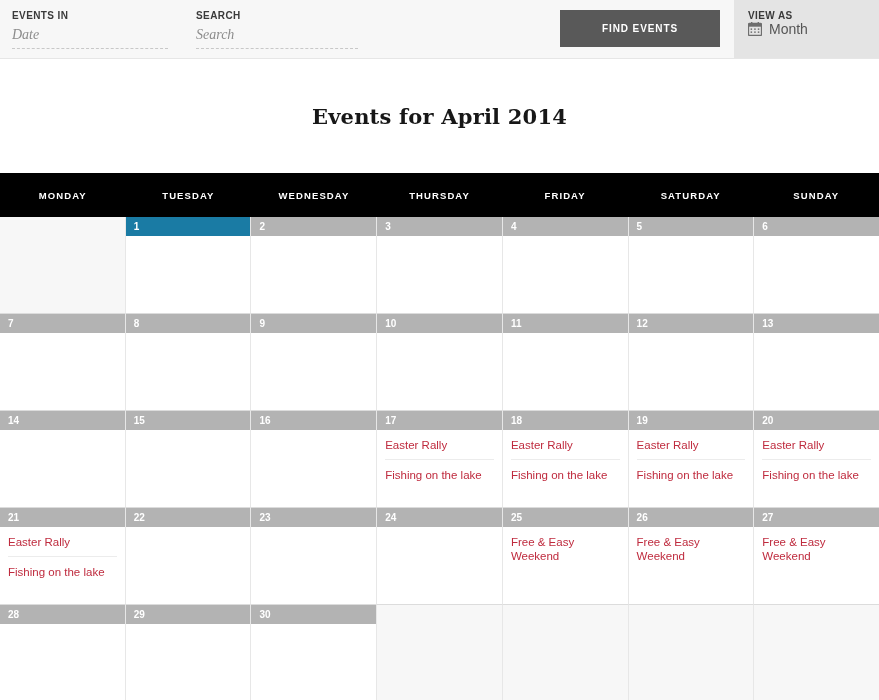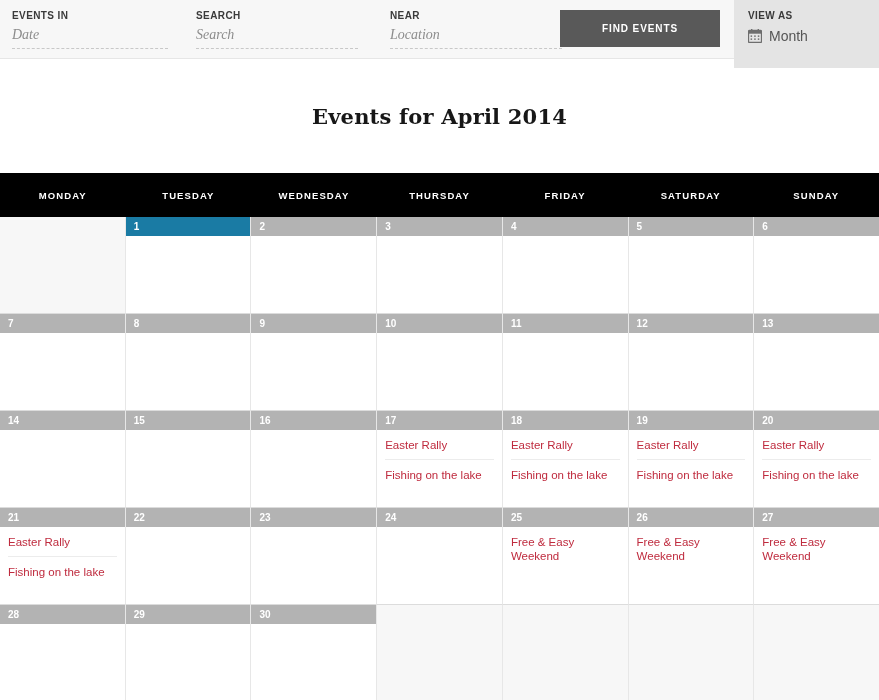--- a/index.html
+++ b/index.html
@@ -74,30 +74,29 @@
     letter-spacing: 0.9px;
     cursor: pointer;
     font-family: "Liberation Sans", sans-serif;
   }
 
   .viewas {
     position: absolute;
     right: 0;
     top: 0;
     width: 145px;
-    height: 68px;
+    height: 58px;
     background: #e4e4e4;
     padding: 10px 0 0 14px;
     box-sizing: border-box;
   }
   .viewas-value {
     display: flex;
     align-items: center;
     gap: 7px;
-    margin-top: 7px;
     font-size: 14px;
     color: #555;
     cursor: pointer;
   }
   .cal-ico {
     display: inline-block;
     width: 14px;
     height: 14px;
     position: relative;
     flex: 0 0 auto;
@@ -204,24 +203,20 @@
   <div class="field-group" id="fg-date">
     <div class="field-label">EVENTS IN</div>
     <input class="field-input" type="text" placeholder="Date" style="">
   </div>
 
   <div class="field-group" id="fg-search">
     <div class="field-label">SEARCH</div>
     <input class="field-input" type="text" placeholder="Search" style="">
   </div>
 
-  <div class="field-group" id="fg-near">
-    <div class="field-label">NEAR</div>
-    <input class="field-input" type="text" placeholder="Location" style="">
-  </div>
 
   <button class="find-btn">FIND EVENTS</button>
 
   <div class="viewas">
     <div class="field-label">VIEW AS</div>
     <div class="viewas-value">
       <span class="cal-ico">
         <svg width="14" height="14" viewBox="0 0 14 14" xmlns="http://www.w3.org/2000/svg">
           <rect x="0.5" y="1.5" width="13" height="12" rx="1" fill="none" stroke="#6e6e6e" stroke-width="1.3"></rect>
           <rect x="0.5" y="1.5" width="13" height="3.2" fill="#6e6e6e"></rect>

